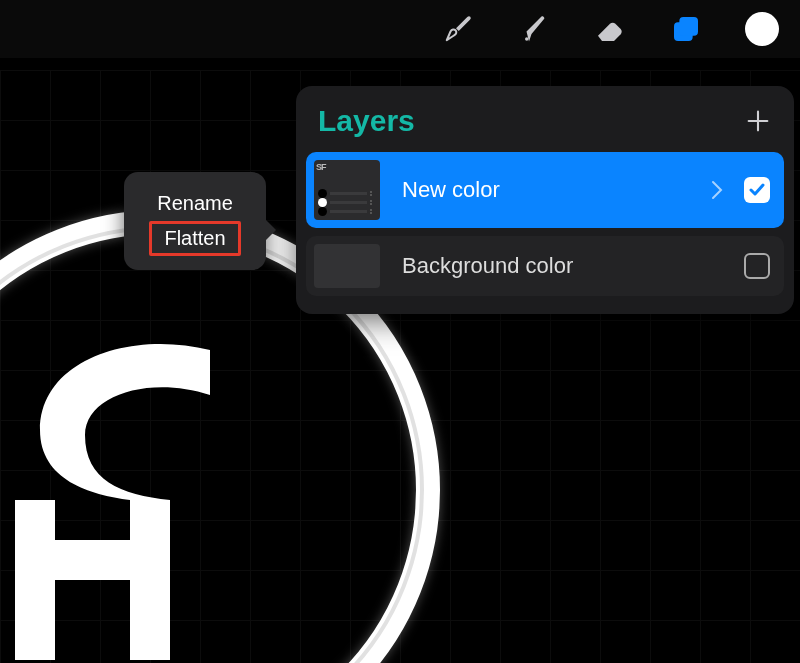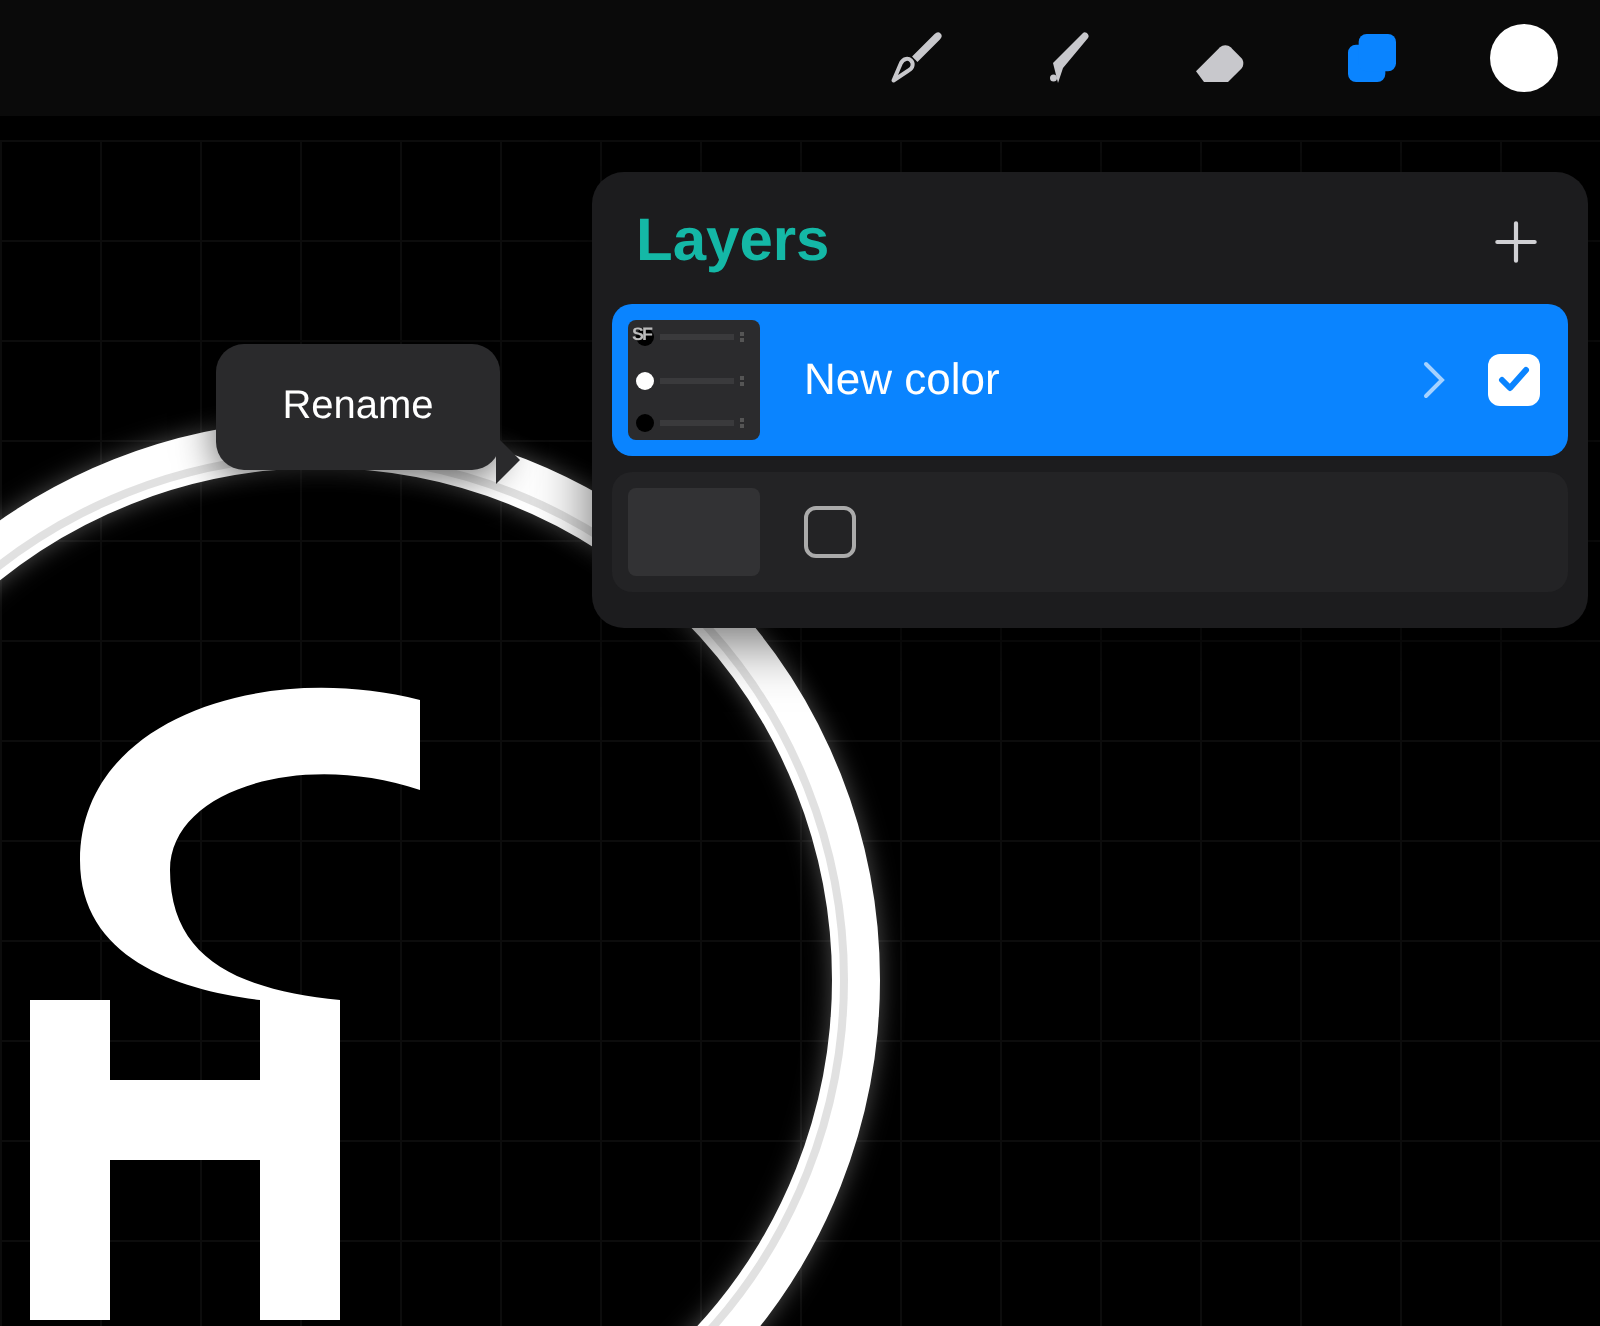--- a/index.html
+++ b/index.html
@@ -128,21 +128,21 @@
   .layer-row.selected { background: #0a84ff; }
   .layer-row.bg { background: #232325; height: 60px; }
   .thumb {
     width: 66px;
     height: 60px;
     background: #2b2b2d;
     border-radius: 4px;
     margin-right: 22px;
     display: flex;
     flex-direction: column;
-    justify-content: space-between;
+    justify-content: flex-end;
     padding: 4px;
     position: relative;
   }
   .thumb .trow{
     display:flex;align-items:center;gap:3px;font-size:5px;color:#6e6e72;
   }
   .thumb .trow .dot{width:9px;height:9px;border-radius:50%;background:#000;flex-shrink:0;}
   .thumb .trow .dot.white{background:#fff;}
   .thumb .tbar{flex:1;height:3px;background:#3a3a3c;}
   .thumb .tdots{width:6px;display:flex;flex-direction:column;gap:1px;}
@@ -172,21 +172,21 @@
     justify-content: center;
   }
   .check.on { background: #fff; }
   .check.on svg path{stroke:#0a84ff;}
   .check.off { border: 2px solid #aaa; }
   .bg .thumb-bg{ width:66px;height:44px;background:#323234;border-radius:4px;margin-right:22px;}
   
   .context {
     position: absolute;
     top: 172px;
-    left: 108px;
+    left: 124px;
     background: #2a2a2c;
     border-radius: 14px;
     padding: 14px 0;
     width: 142px;
     z-index: 25;
     box-shadow: 0 4px 20px rgba(0,0,0,0.6);
   }
   .context::after{
     content:"";
     position:absolute;
@@ -296,19 +296,21 @@
       </svg>
     <div class="check on">
       <svg width="18" height="18" viewBox="0 0 18 18">
           <path d="M3 9 L7 13 L15 4" stroke="#0a84ff" stroke-width="3" fill="none" stroke-linecap="round" stroke-linejoin="round"></path>
         </svg>
     </div>
   </div>
 
   <div class="layer-row bg">
     <div class="thumb-bg"></div>
+    <div class="layer-name">Background color</div>
     <div class="check off"></div>
   </div>
 </div>
 
 <div class="context">
   <div class="ctx-row"><span class="ctx-item">Rename</span></div>
+  <div class="ctx-row"><span class="ctx-item highlight">Flatten</span></div>
 </div>
 
 </body></html>

